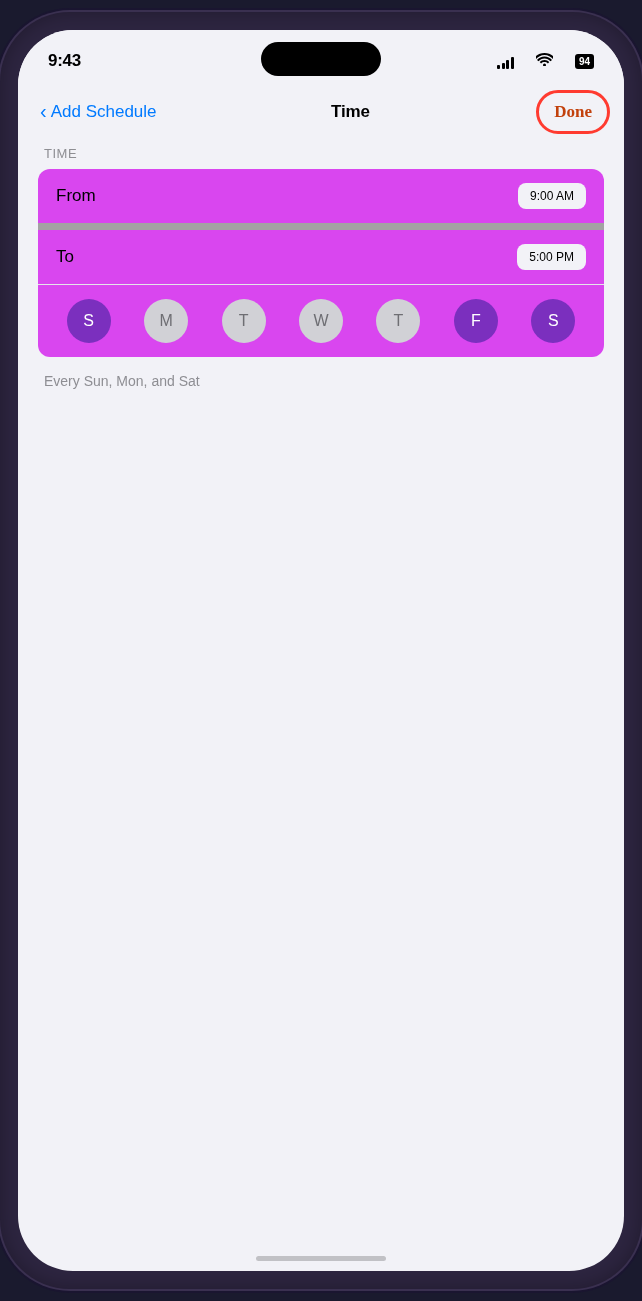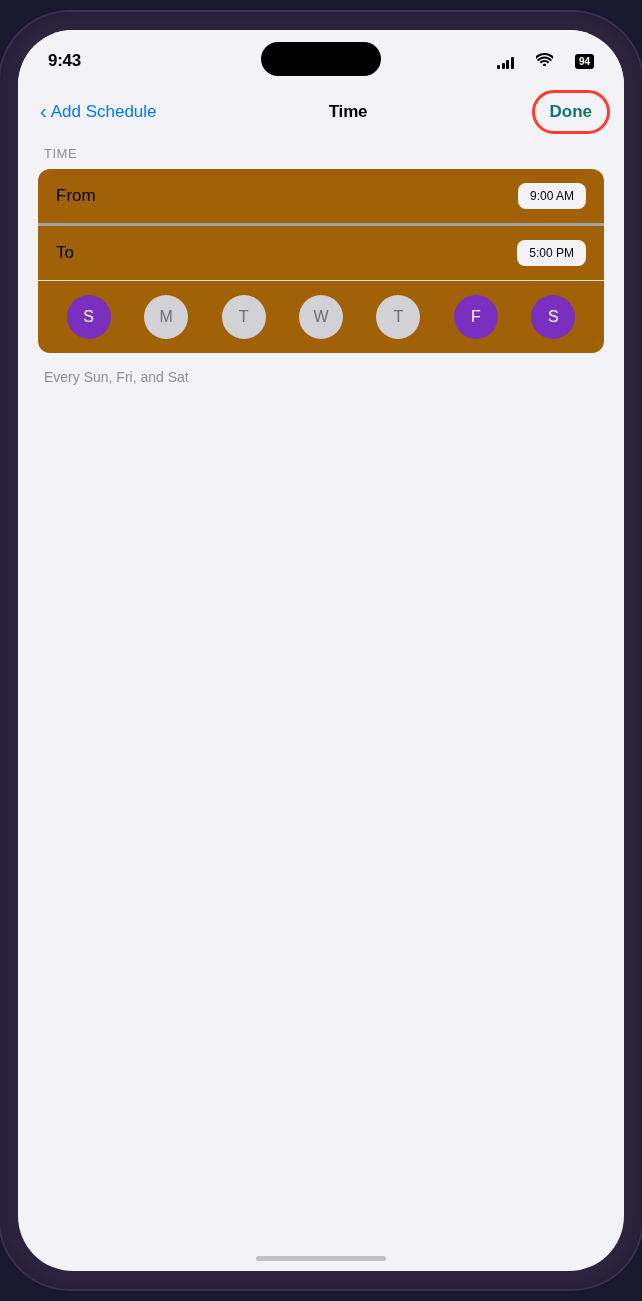--- a/index.html
+++ b/index.html
@@ -128,25 +128,26 @@
     .nav-title {
       font-size: 17px;
       font-weight: 600;
       color: #000;
       letter-spacing: -0.2px;
     }
 
     .nav-done {
       font-size: 17px;
       font-weight: 600;
-      color: #0f766e;
+      color: #c2410c;
       cursor: pointer;
       padding: 6px 10px;
       border-radius: 8px;
       position: relative;
+      font-family: Liberation Serif, serif;
     }
 
     .done-circle {
       position: absolute;
       top: -6px;
       left: -8px;
       right: -8px;
       bottom: -6px;
       border: 3px solid #ff3b30;
       border-radius: 22px;
@@ -162,36 +163,36 @@
       font-size: 13px;
       font-weight: 500;
       color: #8e8e93;
       text-transform: uppercase;
       letter-spacing: 0.5px;
       margin-bottom: 8px;
       padding-left: 6px;
     }
 
     .card {
-      background: #a16207;
+      background: #d946ef;
       border-radius: 12px;
       overflow: hidden;
       margin-bottom: 10px;
     }
 
     .card-row {
       display: flex;
       justify-content: space-between;
       align-items: center;
       padding: 14px 18px;
       min-height: 52px;
     }
 
     .card-row + .card-row {
-      border-top: 3px solid #a3a3a3;
+      border-top: 7px solid #a3a3a3;
     }
 
     .row-label {
       font-size: 17px;
       color: #000;
     }
 
     .row-value {
       background: #f2f2f7;
       border-radius: 8px;
@@ -326,18 +327,18 @@
           </div>
           <div class="day-circle active">
             <span>F</span>
           </div>
           <div class="day-circle active">
             <span>S</span>
           </div>
         </div>
       </div>
 
-      <div class="schedule-description">Every Sun, Fri, and Sat</div>
+      <div class="schedule-description">Every Sun, Mon, and Sat</div>
     </div>
 
     <div class="home-indicator"></div>
   </div>
 </div>
 
 </body></html>

